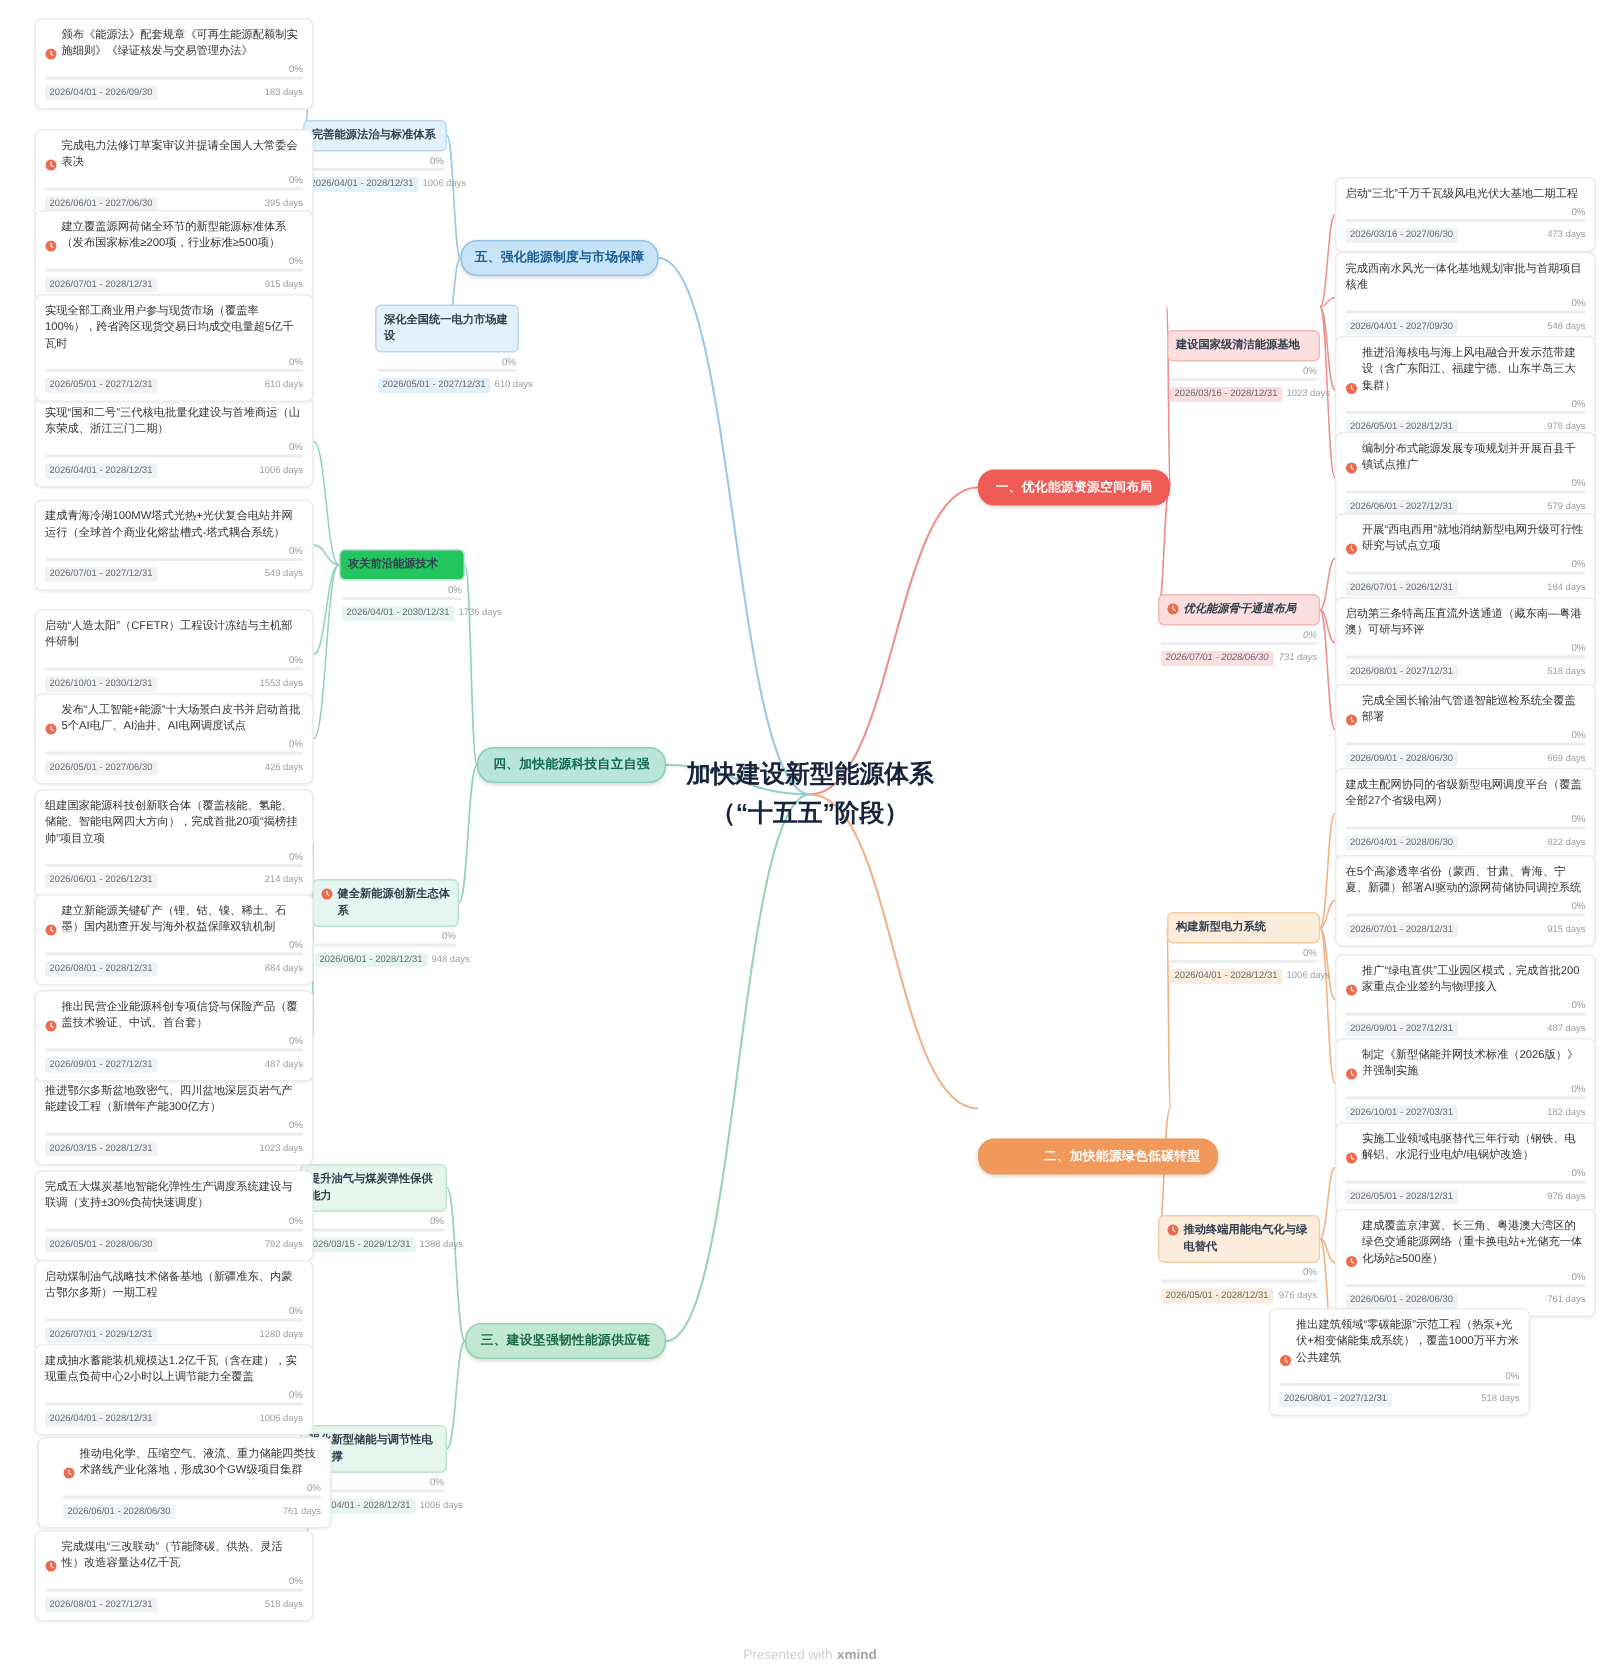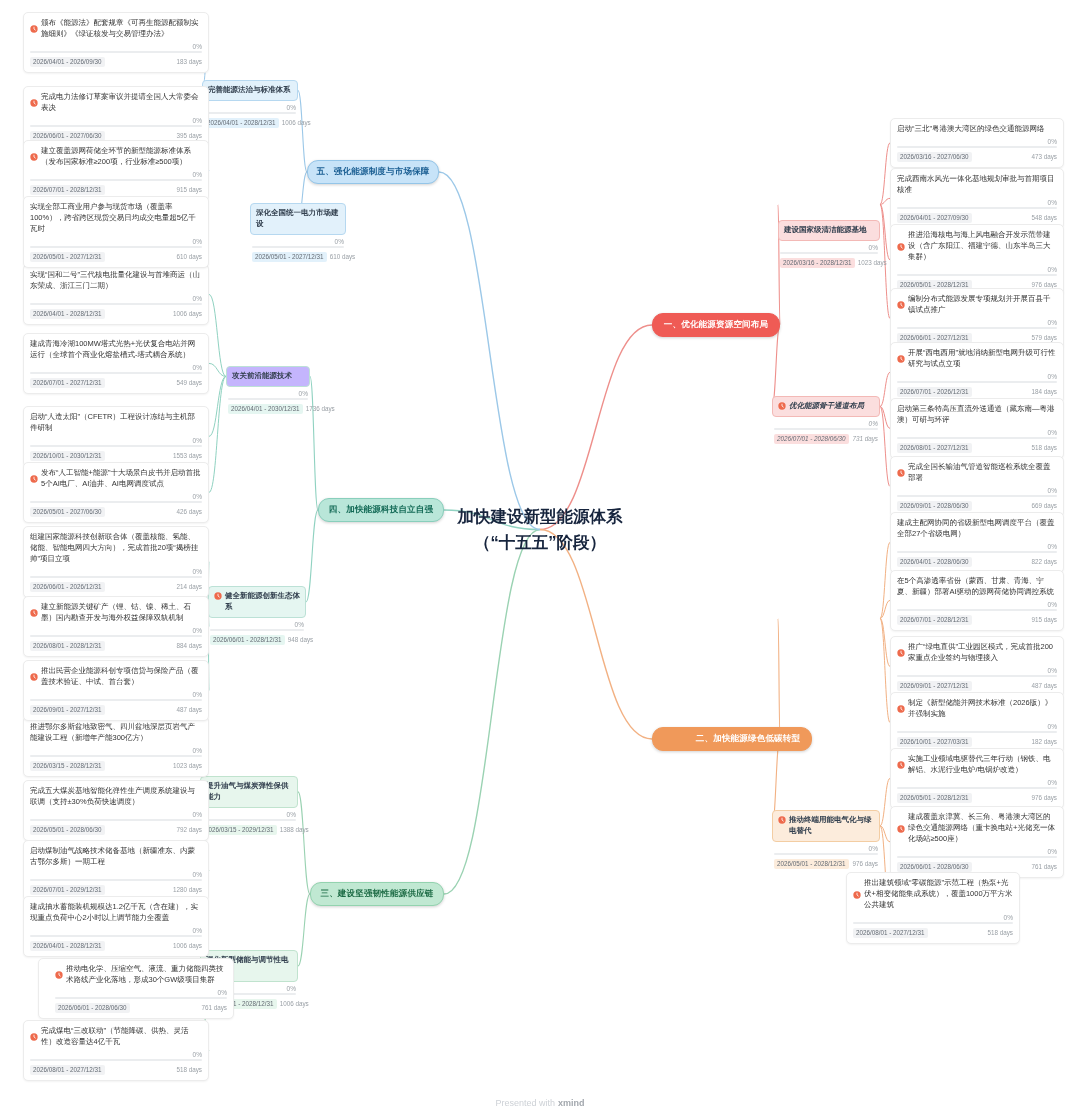--- a/index.html
+++ b/index.html
@@ -4,21 +4,21 @@
 <style>
   html,body{margin:0;padding:0;background:#ffffff;}
   body{font-family:"Liberation Sans","DejaVu Sans",sans-serif;}
   #canvas{position:relative;width:1080px;height:1120px;overflow:hidden;background:#ffffff;}
   #connectors{position:absolute;left:0;top:0;z-index:0;}
   .branch-pill{position:absolute;z-index:2;border-radius:11px;font-size:8.5px;font-weight:bold;text-align:center;padding:5px 4px;box-shadow:0 1px 3px rgba(0,0,0,.18);letter-spacing:.2px;cursor:default;}
   .card{position:absolute;z-index:2;font-size:7.5px;color:#333;}
   .card.task{background:#fff;border:1px solid #ececec;border-radius:5px;box-shadow:0 1px 2px rgba(0,0,0,.05);padding:5px 6px;}
   .chip{border-radius:4px;padding:4px 5px;font-weight:bold;color:#33404f;display:flex;gap:3px;align-items:flex-start;line-height:1.45;}
   .group-inner{padding:0 2px;}
-  .title-row{display:flex;gap:3px;align-items:center;line-height:1.45;}
+  .title-row{display:flex;gap:3px;align-items:flex-end;line-height:1.45;}
   .pct{display:block;text-align:right;font-size:6.5px;color:#9aa0a6;margin-top:3px;}
   .track{height:2px;background:#ebedef;border-radius:1px;margin:1px 0 4px;}
   .foot{display:flex;justify-content:space-between;align-items:center;}
   .date{font-size:6.3px;color:#646b74;background:#f1f2f4;border-radius:2px;padding:1.5px 3px;white-space:nowrap;}
   .days{font-size:6.3px;color:#9aa0a6;white-space:nowrap;margin-left:3px;}
   .clock{flex:0 0 auto;width:8px;height:8px;margin-top:1px;}
   #center{position:absolute;left:440px;top:504px;width:200px;z-index:2;text-align:center;font-weight:bold;font-size:16.5px;line-height:1.55;color:#16243d;}
   .watermark{position:absolute;left:0;right:0;bottom:12px;text-align:center;font-size:9px;color:#cdd1d6;z-index:2;}
   .watermark .brand{color:#a2a7ad;font-weight:bold;margin-left:3px;}
 </style>
@@ -90,21 +90,21 @@
         <span class="pct">0%</span>
         <div class="track"></div>
         <div class="foot">
           <span class="date" style="background: rgb(251, 222, 222);">2026/03/16 - 2028/12/31</span>
           <span class="days">1023 days</span>
         </div>
       </div>
     </div>
     <div class="card task" style="left: 890px; top: 118px; width: 160px;">
       <div class="title-row">
-        <span>启动“三北”粤港澳大湾区的绿色交通能源网络</span>
+        <span>启动“三北”千万千瓦级风电光伏大基地二期工程</span>
       </div>
       <div>
         <span class="pct">0%</span>
         <div class="track"></div>
         <div class="foot">
           <span class="date">2026/03/16 - 2027/06/30</span>
           <span class="days">473 days</span>
         </div>
       </div>
     </div>
@@ -212,21 +212,34 @@
       </div>
       <div>
         <span class="pct">0%</span>
         <div class="track"></div>
         <div class="foot">
           <span class="date">2026/09/01 - 2028/06/30</span>
           <span class="days">669 days</span>
         </div>
       </div>
     </div>
-    <div class="branch-pill" style="left: 652px; top: 727px; width: 118px; background: rgb(240, 153, 90); color: rgb(255, 255, 255); border: 1px solid rgb(240, 153, 90); padding-left: 36px;">二、加快能源绿色低碳转型</div>
+    <div class="branch-pill" style="left: 652px; top: 759px; width: 118px; background: rgb(240, 153, 90); color: rgb(255, 255, 255); border: 1px solid rgb(240, 153, 90); padding-left: 36px;">二、加快能源绿色低碳转型</div>
+    <div class="card group" style="left: 778px; top: 608px; width: 102px;">
+      <div class="chip" style="background: rgb(252, 236, 220); border: 1px solid rgb(243, 205, 163);">
+        <span>构建新型电力系统</span>
+      </div>
+      <div class="group-inner">
+        <span class="pct">0%</span>
+        <div class="track"></div>
+        <div class="foot">
+          <span class="date" style="background: rgb(252, 236, 220);">2026/04/01 - 2028/12/31</span>
+          <span class="days">1006 days</span>
+        </div>
+      </div>
+    </div>
     <div class="card task" style="left: 890px; top: 512px; width: 160px;">
       <div class="title-row">
         <span>建成主配网协同的省级新型电网调度平台（覆盖全部27个省级电网）</span>
       </div>
       <div>
         <span class="pct">0%</span>
         <div class="track"></div>
         <div class="foot">
           <span class="date">2026/04/01 - 2028/06/30</span>
           <span class="days">822 days</span>
@@ -420,21 +433,21 @@
       </div>
       <div>
         <span class="pct">0%</span>
         <div class="track"></div>
         <div class="foot">
           <span class="date">2026/04/01 - 2028/12/31</span>
           <span class="days">1006 days</span>
         </div>
       </div>
     </div>
-    <div class="card task" style="left: 38px; top: 958px; width: 172px; padding-left: 16px;">
+    <div class="card task" style="left: 25px; top: 958px; width: 172px; padding-left: 16px;">
       <div class="title-row">
         <svg class="clock" viewBox="0 0 12 12">
           <circle cx="6" cy="6" r="5.5" fill="#ee6a4c"></circle>
           <path d="M6 3.2V6l2 1.6" stroke="#ffffff" stroke-width="1.2" fill="none" stroke-linecap="round"></path>
         </svg>
         <span>推动电化学、压缩空气、液流、重力储能四类技术路线产业化落地，形成30个GW级项目集群</span>
       </div>
       <div>
         <span class="pct">0%</span>
         <div class="track"></div>
@@ -456,21 +469,21 @@
         <span class="pct">0%</span>
         <div class="track"></div>
         <div class="foot">
           <span class="date">2026/08/01 - 2027/12/31</span>
           <span class="days">518 days</span>
         </div>
       </div>
     </div>
     <div class="branch-pill" style="left: 318px; top: 498px; width: 116px; background: rgb(185, 230, 217); color: rgb(19, 106, 86); border: 1px solid rgb(137, 207, 188);">四、加快能源科技自立自强</div>
     <div class="card group" style="left: 226px; top: 366px; width: 84px;">
-      <div class="chip" style="background: #c4b5fd; border: 1px solid rgb(188, 225, 214);">
+      <div class="chip" style="background: #22c55e; border: 1px solid rgb(188, 225, 214);">
         <span>攻关前沿能源技术</span>
       </div>
       <div class="group-inner">
         <span class="pct">0%</span>
         <div class="track"></div>
         <div class="foot">
           <span class="date" style="background: rgb(229, 246, 241);">2026/04/01 - 2030/12/31</span>
           <span class="days">1736 days</span>
         </div>
       </div>

